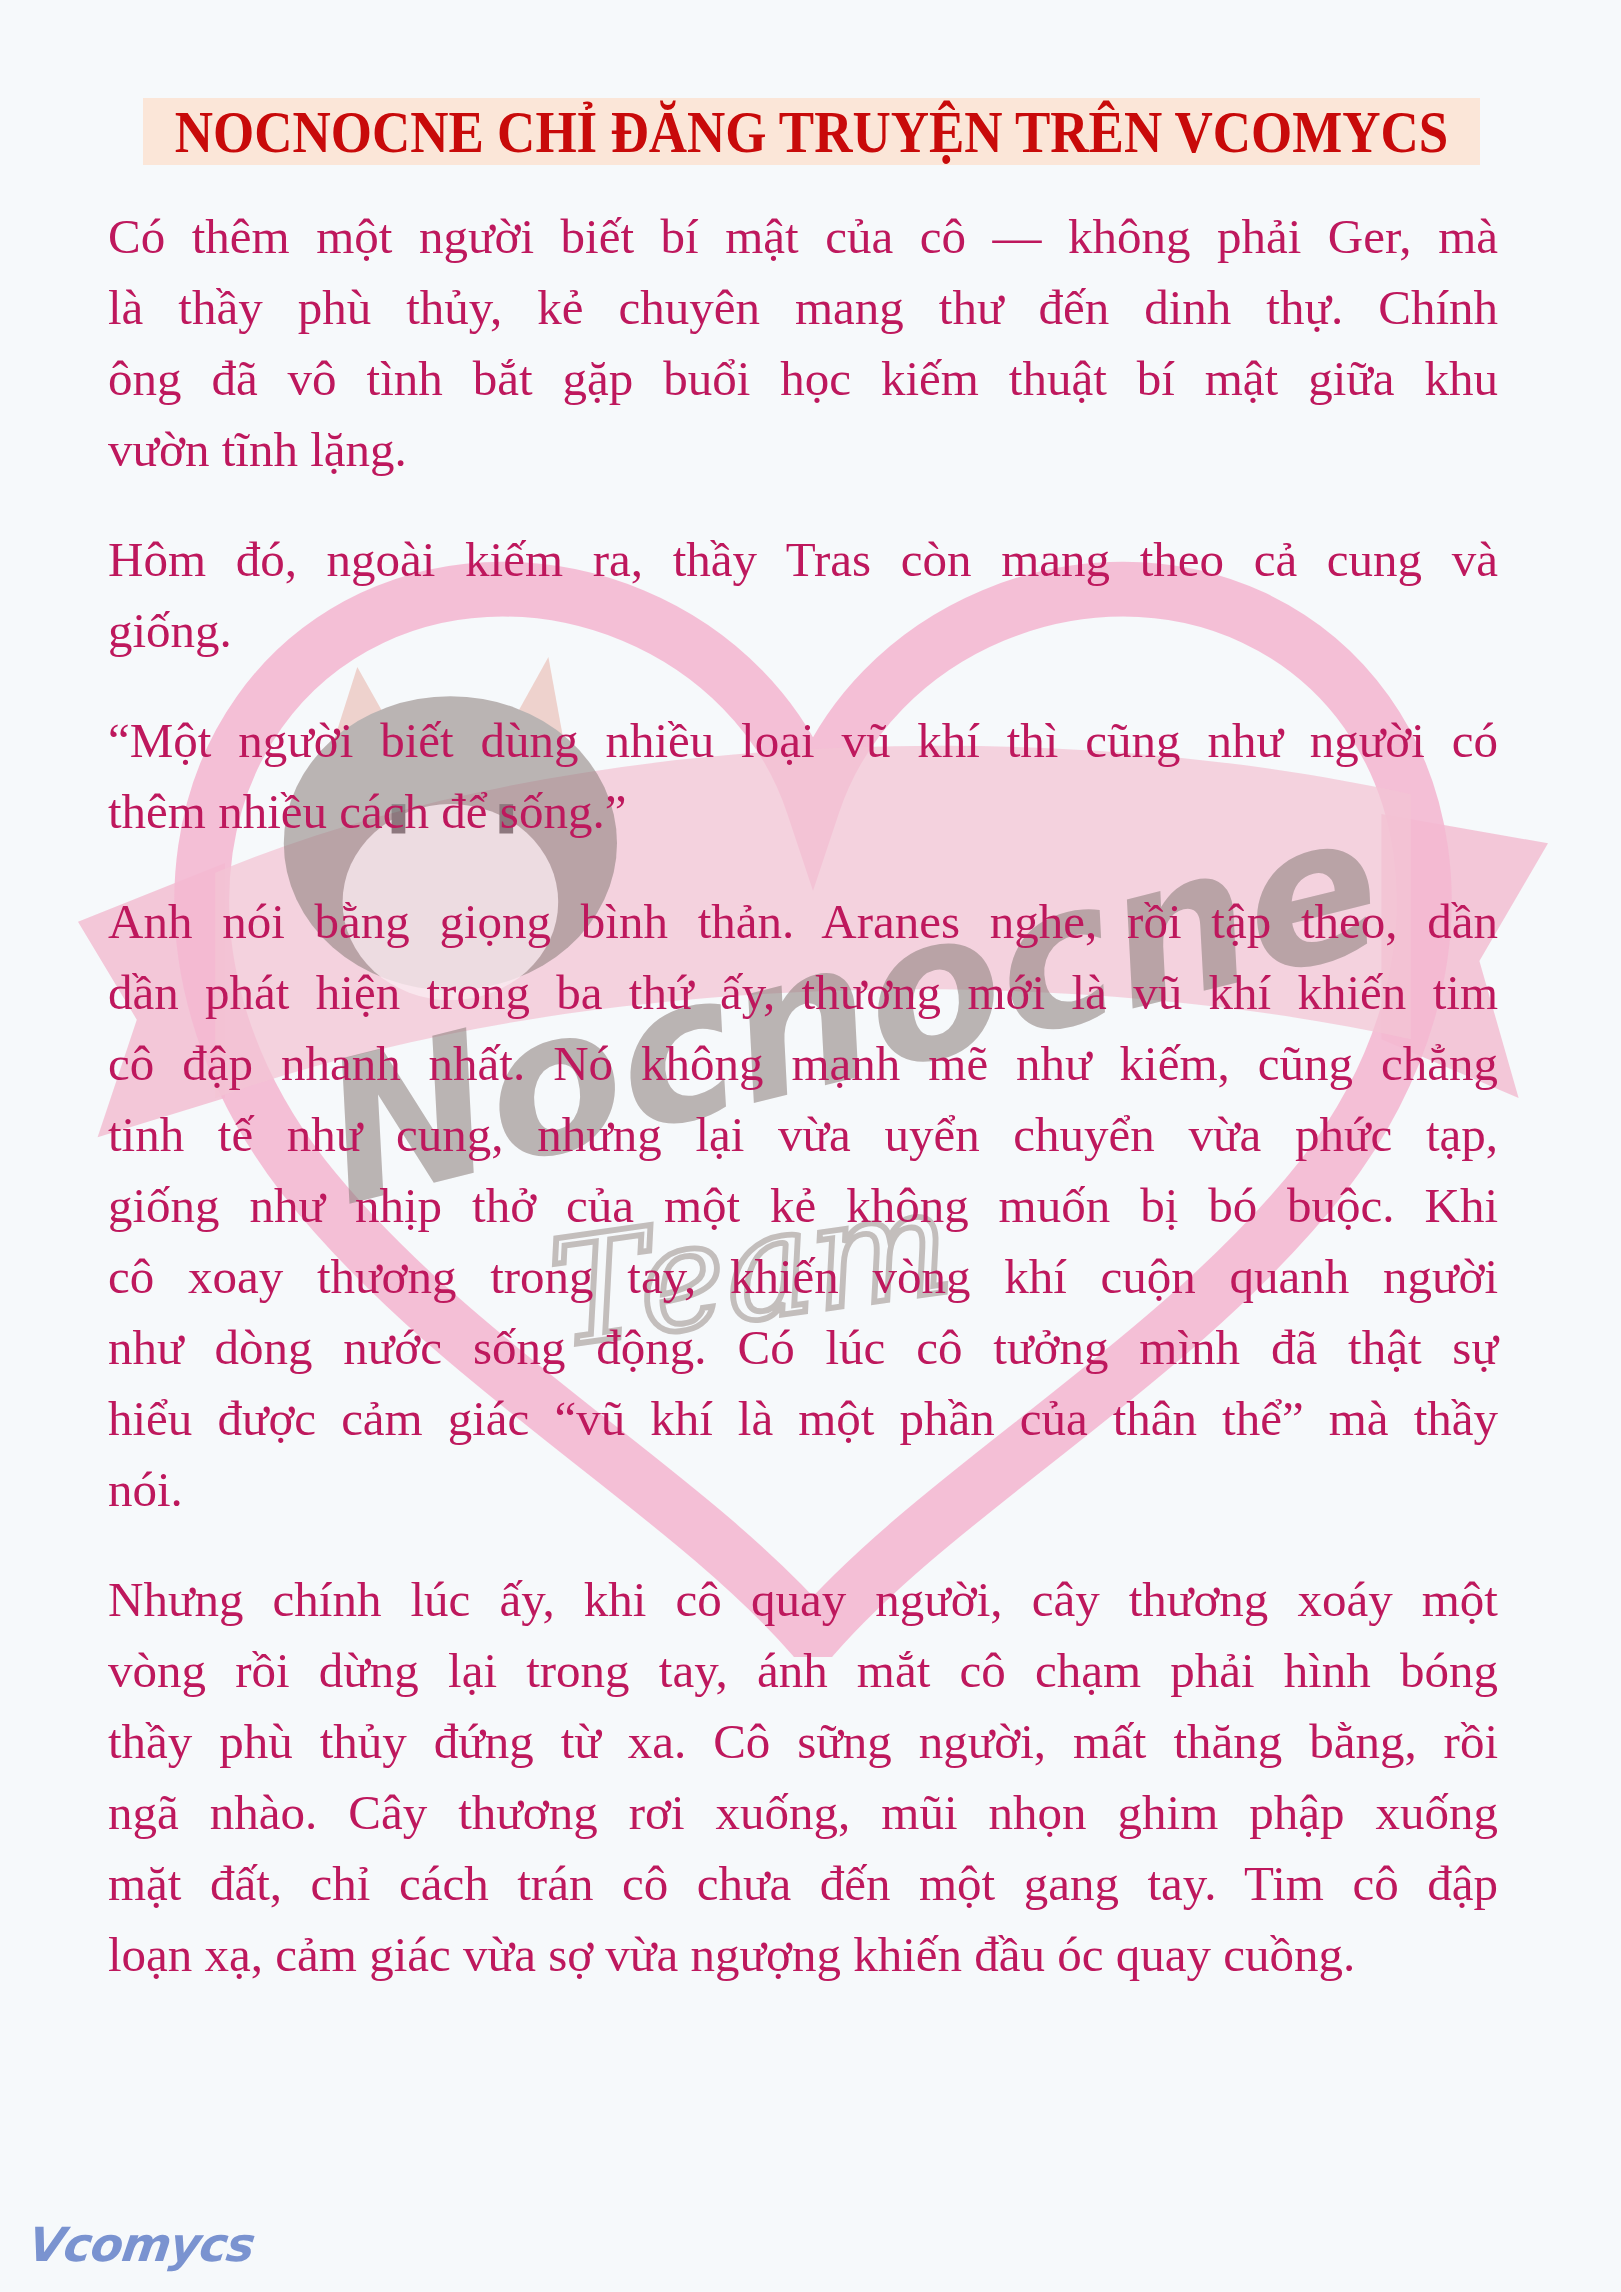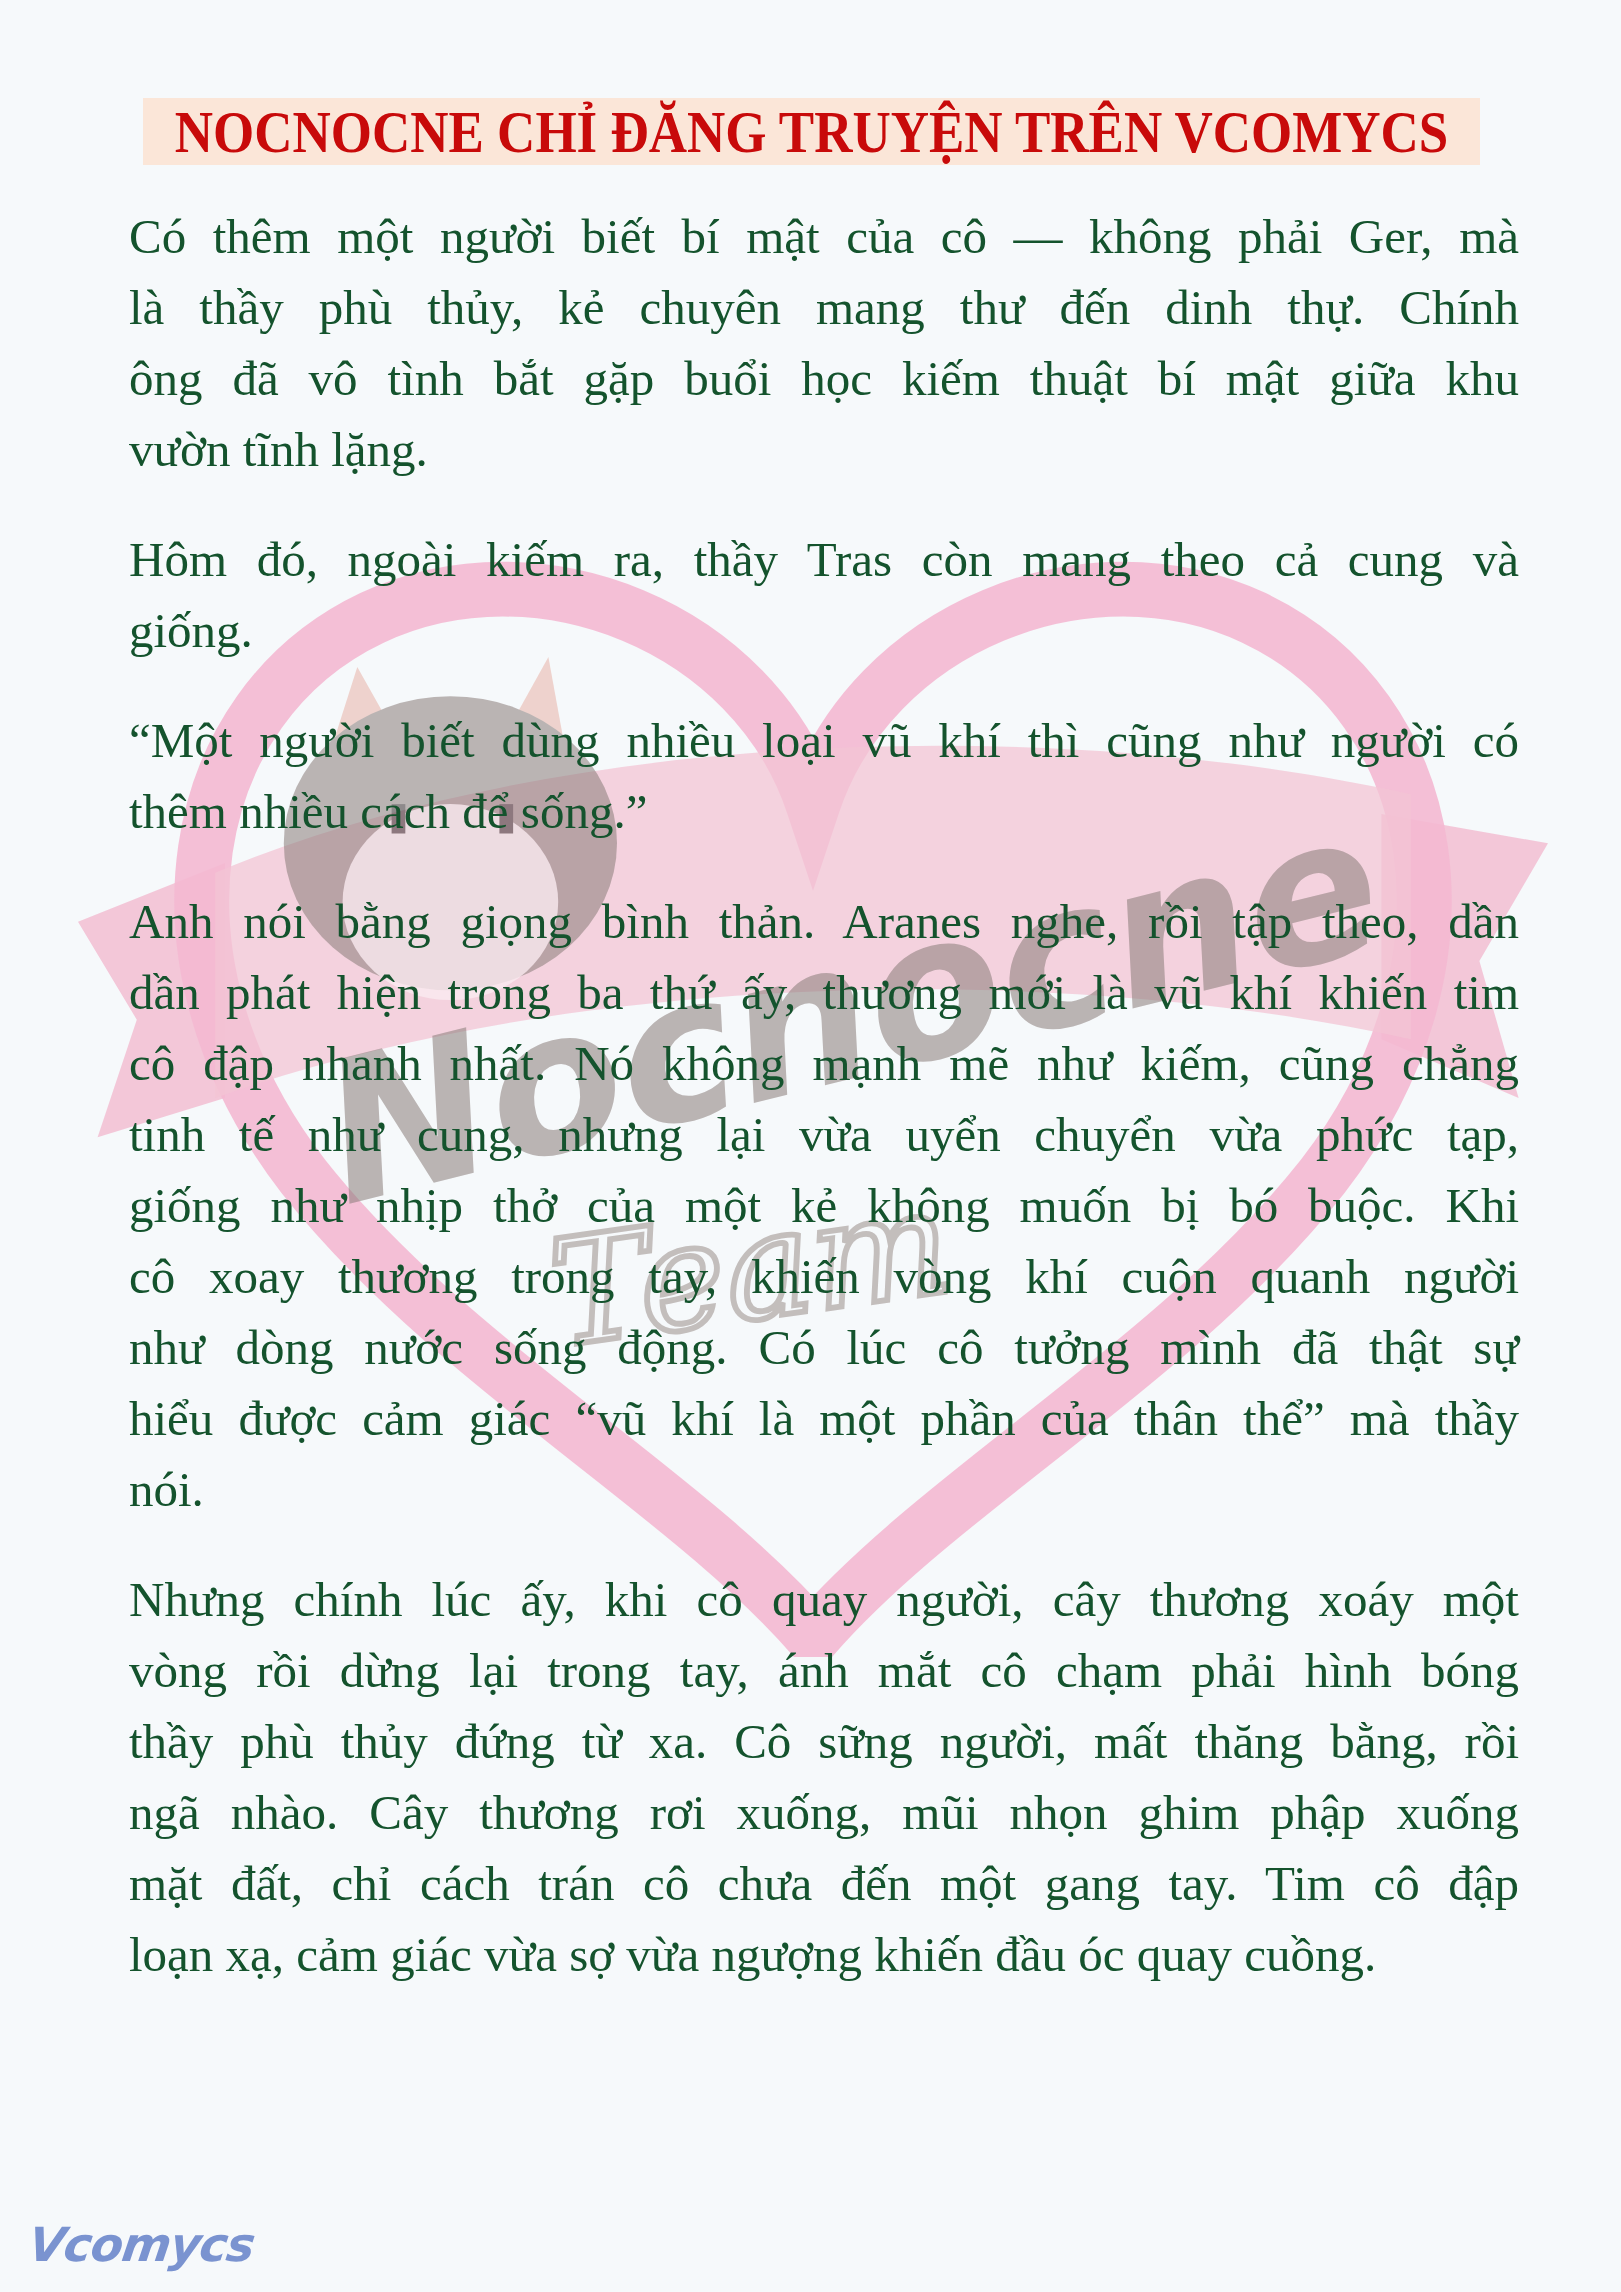--- a/index.html
+++ b/index.html
@@ -39,25 +39,25 @@
       color: #c80a0a;
       font-family: "Liberation Serif", "DejaVu Serif", serif;
       font-weight: bold;
       font-size: 53px;
       letter-spacing: 0px;
       white-space: nowrap;
       transform: scaleY(1.12);
     }
     .content {
       position: absolute;
-      left: 129px;
+      left: 108px;
       top: 201px;
       width: 1390px;
       z-index: 3;
-      color: #14532d;
+      color: #be185d;
     }
     .para {
       font-size: 49px;
       line-height: 71px;
       margin: 0 0 39px 0;
       text-align: justify;
       text-align-last: left;
       font-family: "Liberation Serif", "DejaVu Serif", serif;
     }
     .para .line {

